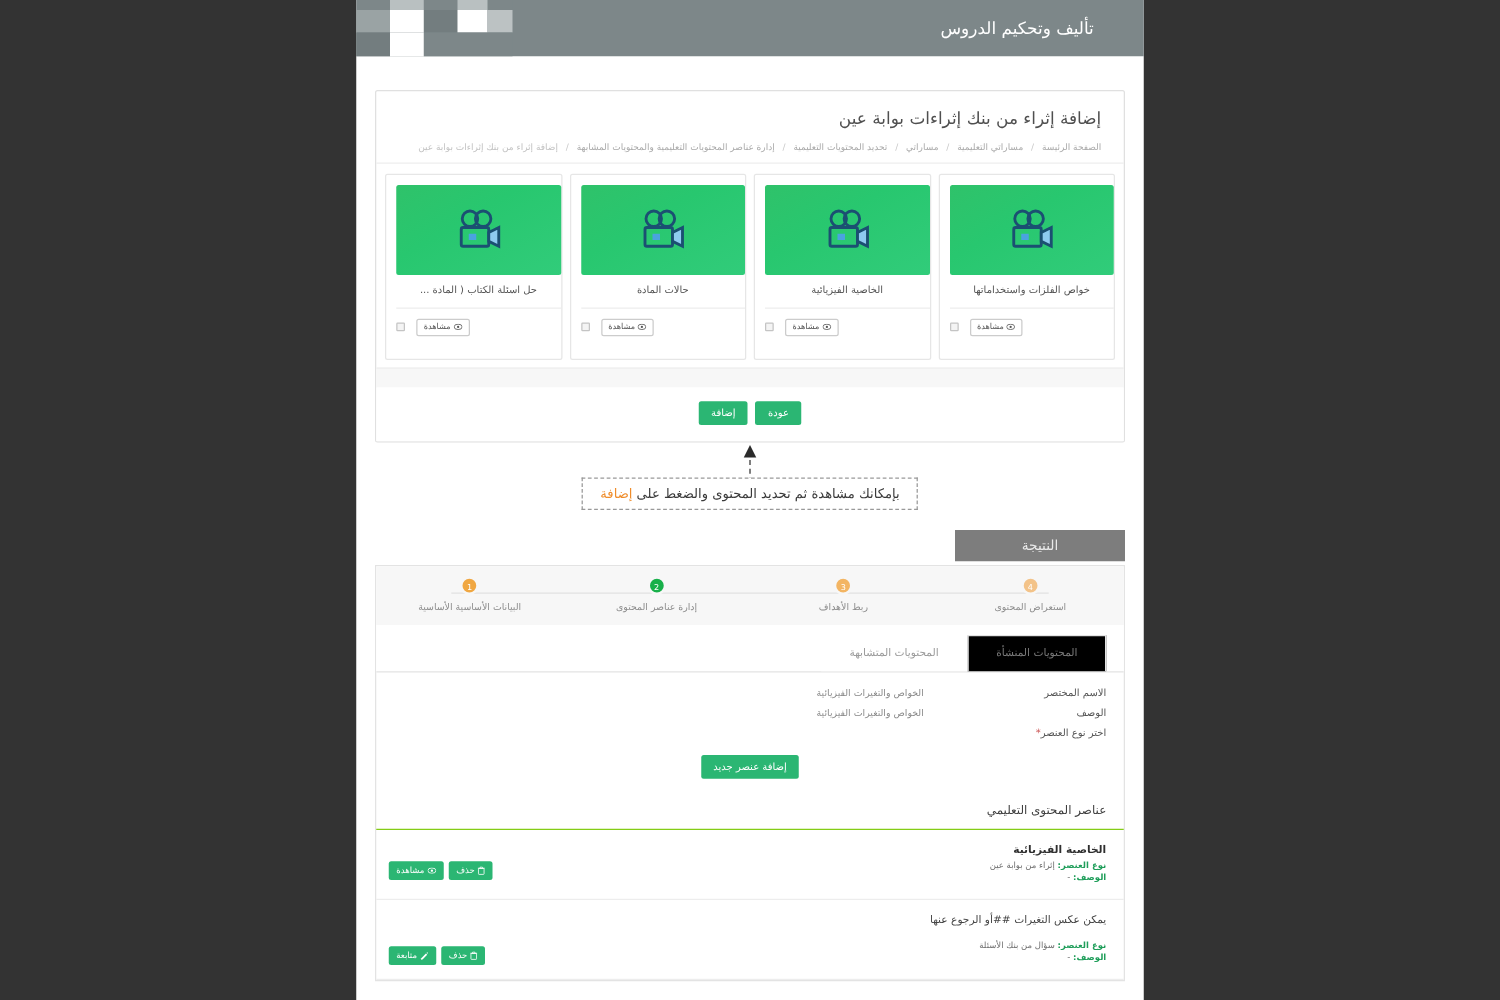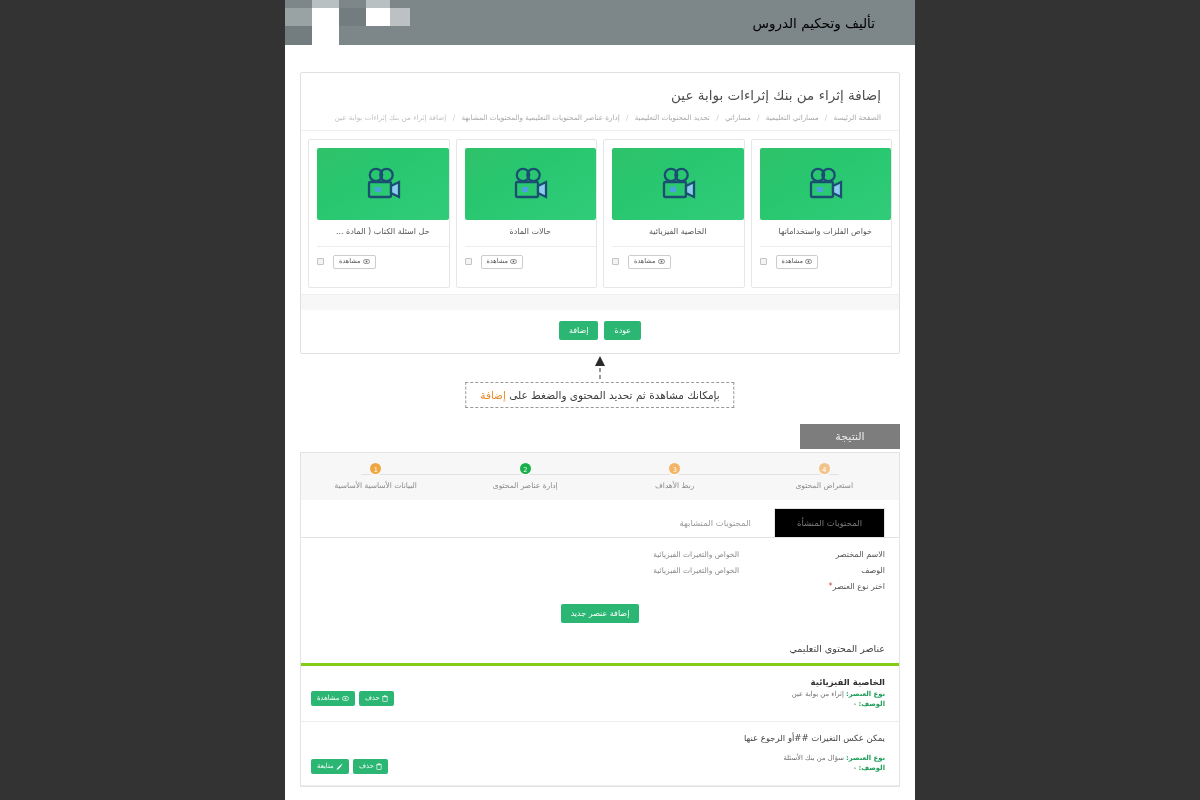--- a/index.html
+++ b/index.html
@@ -14,21 +14,21 @@
   .page-wrap {
     position:absolute; left:285px; top:0; width:630px; height:800px;
     background:#ffffff;
   }
   
   .topbar {
     position:relative; height:45px; background:#7d8789;
     display:flex; align-items:center; justify-content:flex-start;
   }
   .topbar-title {
-    color:#000000; font-size:13.5px; margin-right:40px; letter-spacing:.3px;
+    color:#ffffff; font-size:13.5px; margin-right:40px; letter-spacing:.3px;
   }
   .logo-mosaic {
     position:absolute; left:0; top:0; width:125px; height:45px;
   }
   .logo-mosaic i { position:absolute; display:block; }
   
   .panel {
     margin:27px 15px 0 15px; background:#ffffff;
     border:1px solid #e0e0e0; border-radius:2px;
   }
@@ -82,21 +82,21 @@
   .annot-box {
     position:absolute; left:50%; transform:translateX(-50%); top:28px;
     border:1px dashed #999; background:#fff; padding:6px 14px;
     font-size:10.5px; color:#3a3a3a; white-space:nowrap;
   }
   .annot-hl { color:#ef8c2a; }
   
   .result-row { display:flex; justify-content:flex-start; padding:0 15px; }
   .result-badge {
     background:#7d7d7d; color:#eaeaea; font-size:11px;
-    padding:6px 0; width:100px; text-align:center;
+    padding:6px 0; width:136px; text-align:center;
   }
   
   .wizard-wrap { margin:3px 15px 0 15px; border:1px solid #e3e3e3; background:#fff; }
   .stepper { background:#f7f7f7; display:flex; padding:8px 0 10px 0; position:relative; }
   .step { flex:1 1 0; text-align:center; position:relative; z-index:2; }
   .step-line {
     position:absolute; top:21px; right:10%; left:10%;
     border-top:1px solid #e2e2e2; z-index:1;
   }
   .step-bubble {
@@ -121,21 +121,21 @@
   .select-box {
     flex:1 1 auto; border:1px solid #cfcfcf; background:#fff; height:19px;
     display:flex; align-items:center; justify-content:space-between;
     padding:0 6px; font-size:7.5px; color:#999; border-radius:2px;
   }
   .caret { font-size:6px; color:#777; }
   .form-actions { display:flex; justify-content:center; padding:6px 0 14px 0; }
   
   .items-head {
     font-size:9.5px; color:#3f3f3f; padding:6px 14px 9px 14px;
-    border-bottom:3px solid #84cc16; text-align:right;
+    border-bottom:1px solid #84cc16; text-align:right;
   }
   .item-row {
     display:flex; align-items:flex-start; justify-content:space-between;
     padding:11px 14px 11px 10px; border-bottom:1px solid #ededed;
   }
   .item-main { text-align:right; }
   .item-title { font-size:8.5px; color:#2f2f2f; font-weight:bold; margin-bottom:3px; }
   .item-meta { font-size:6.8px; color:#31a866; margin-bottom:2px; }
   .item-meta b { color:#1f9e5a; }
   .item-meta .dim { color:#6d6d6d; }

